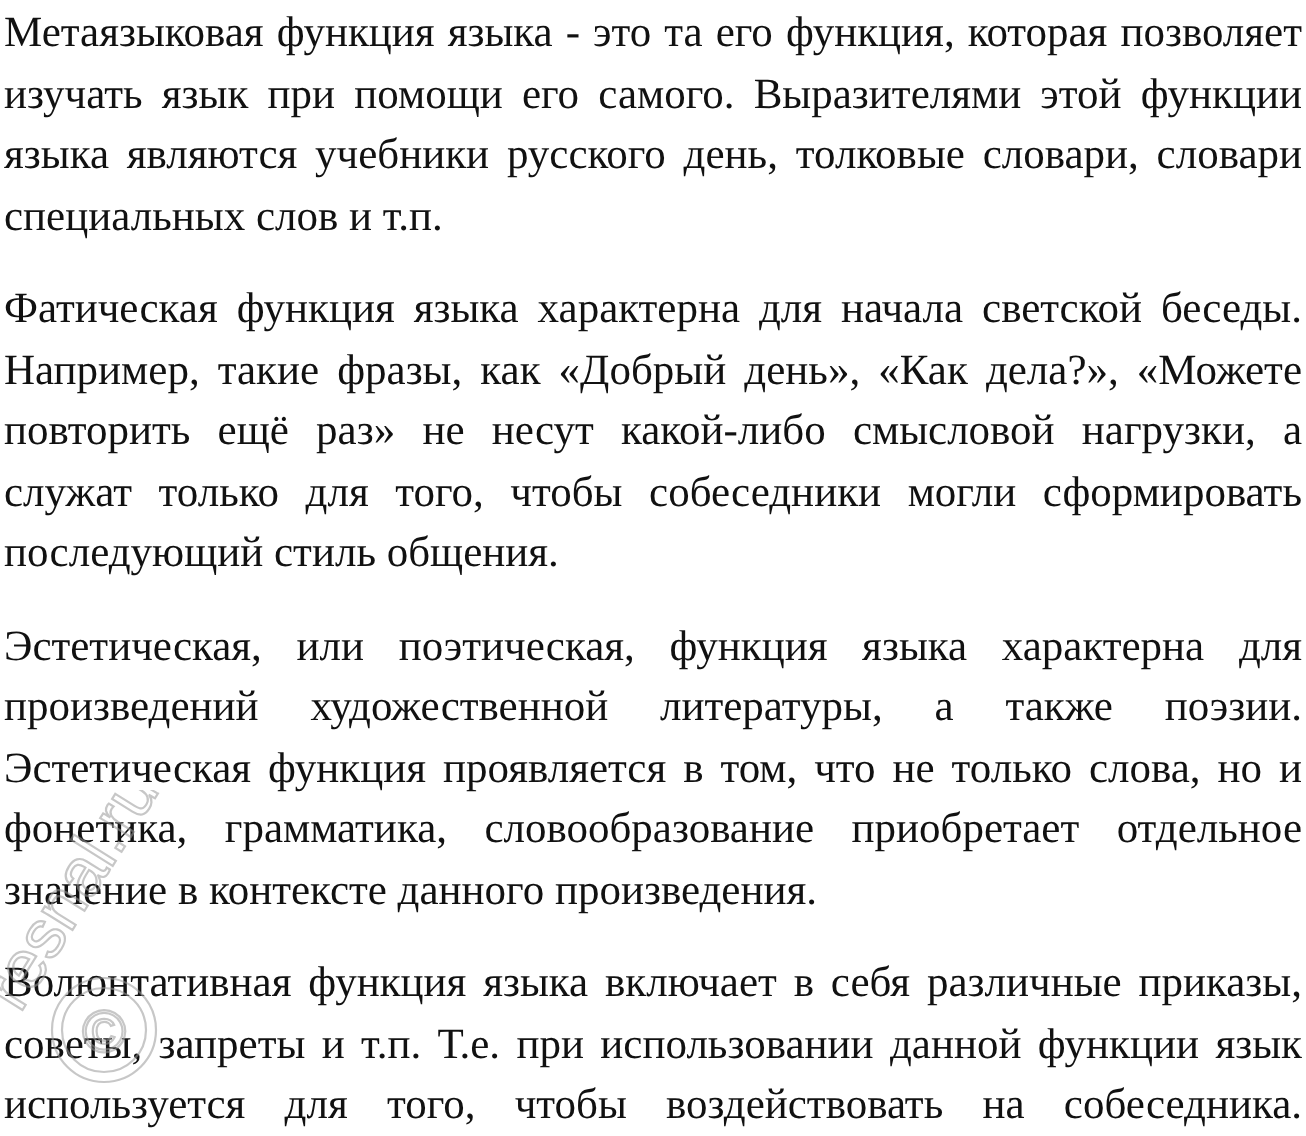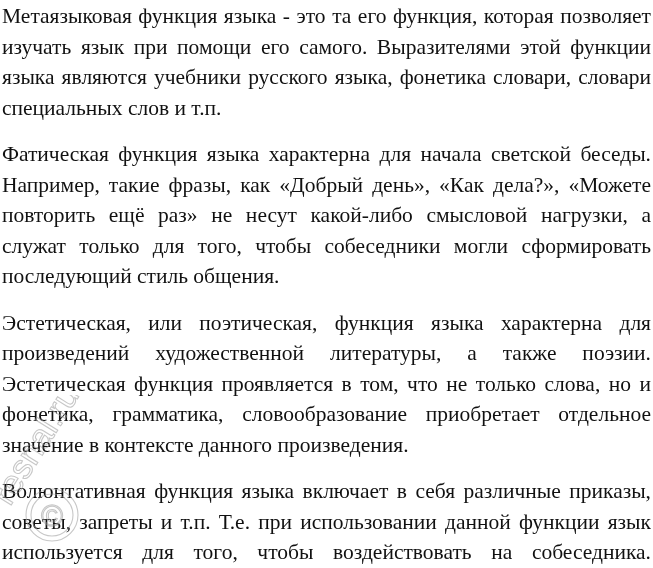--- a/index.html
+++ b/index.html
@@ -54,21 +54,21 @@
       font-size: 30px;
       fill: none;
       stroke: #9a9a9a;
       stroke-width: 1.1;
     }
   </style>
 </head>
 <body>
 
 <div class="doc">
-  <p class="para">Метаязыковая функция языка - это та его функция, которая позволяет изучать язык при помощи его самого. Выразителями этой функции языка являются учебники русского языка, фонетика словари, словари специальных слов и т.п.</p>
+  <p class="para">Метаязыковая функция языка - это та его функция, которая позволяет изучать язык при помощи его самого. Выразителями этой функции языка являются учебники русского день, толковые словари, словари специальных слов и т.п.</p>
   <p class="para">Фатическая функция языка характерна для начала светской беседы. Например, такие фразы, как «Добрый день», «Как дела?», «Можете повторить ещё раз» не несут какой-либо смысловой нагрузки, а служат только для того, чтобы собеседники могли сформировать последующий стиль общения.</p>
   <p class="para">Эстетическая, или поэтическая, функция языка характерна для произведений художественной литературы, а также поэзии. Эстетическая функция проявляется в том, что не только слова, но и фонетика, грамматика, словообразование приобретает отдельное значение в контексте данного произведения.</p>
   <p class="para">Волюнтативная функция языка включает в себя различные приказы, советы, запреты и т.п. Т.е. при использовании данной функции язык используется для того, чтобы воздействовать на собеседника. Волюнтативная функция чаще всего используется для обучения.</p>
 </div>
 
 <div class="watermark">
   <svg viewBox="0 0 150 170" xmlns="http://www.w3.org/2000/svg">
     <g transform="translate(10,112) rotate(-58)">
       <text class="wm-text" x="0" y="0">resnal.ru</text>
     </g>

